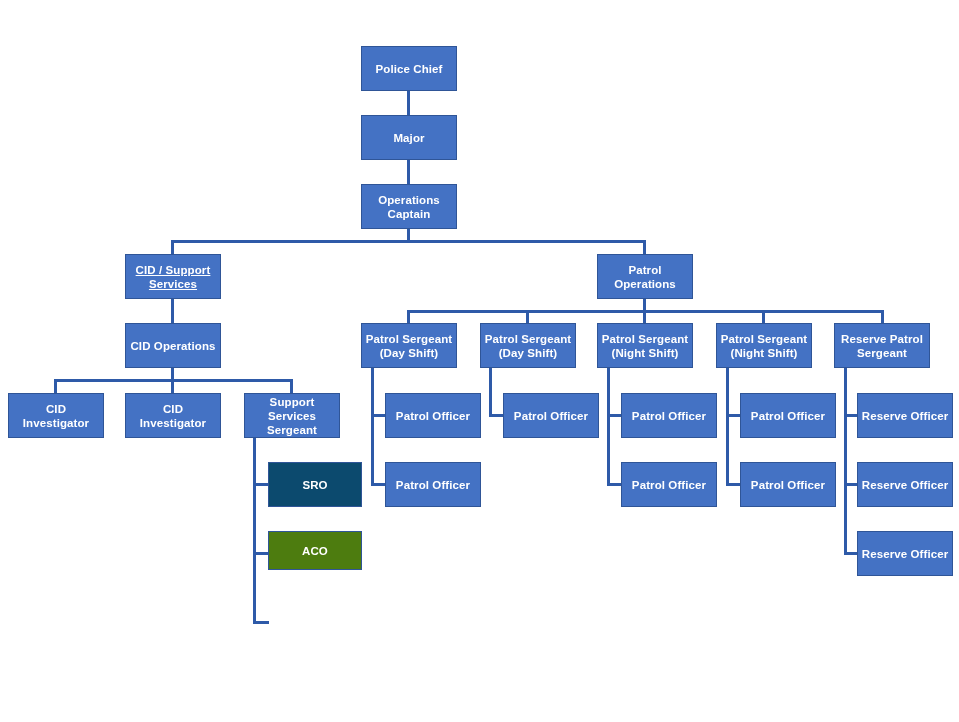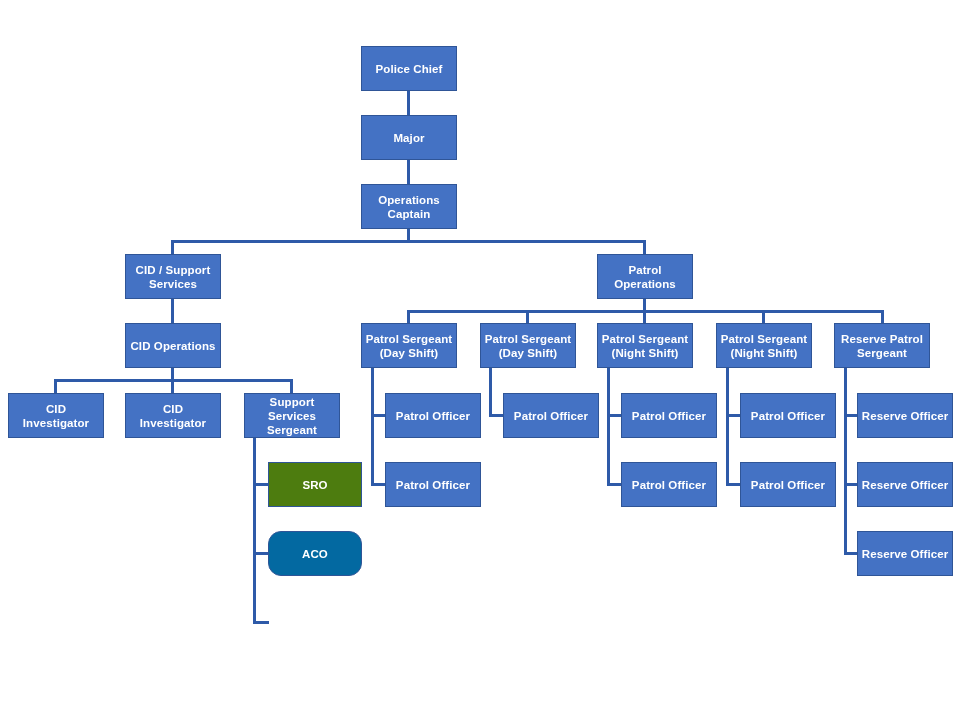--- a/index.html
+++ b/index.html
@@ -85,21 +85,21 @@
     <div class="conn conn-h" style="left: 844px; top: 483px; width: 14px;"></div>
     <div class="conn conn-h" style="left: 844px; top: 552px; width: 14px;"></div>
     <div class="conn conn-v" style="left: 253px; top: 438px; height: 186px;"></div>
     <div class="conn conn-h" style="left: 253px; top: 483px; width: 16px;"></div>
     <div class="conn conn-h" style="left: 253px; top: 552px; width: 16px;"></div>
     <div class="conn conn-h" style="left: 253px; top: 621px; width: 16px;"></div>
     <div class="node" style="left: 361px; top: 46px; width: 96px; height: 45px; background: rgb(68, 114, 196); border-color: rgb(47, 85, 151); color: rgb(255, 255, 255); text-align: right;">Police Chief</div>
     <div class="node" style="left: 361px; top: 115px; width: 96px; height: 45px; background: rgb(68, 114, 196); border-color: rgb(47, 85, 151); color: rgb(255, 255, 255); text-align: right;">Major</div>
     <div class="node" style="left: 361px; top: 184px; width: 96px; height: 45px; background: rgb(68, 114, 196); border-color: rgb(47, 85, 151); color: rgb(255, 255, 255);">Operations
 Captain</div>
-    <div class="node" style="left: 125px; top: 254px; width: 96px; height: 45px; background: rgb(68, 114, 196); border-color: rgb(47, 85, 151); color: rgb(255, 255, 255);">CID / Support
+    <div class="node" style="left: 125px; top: 254px; width: 96px; height: 45px; background: rgb(68, 114, 196); border-color: rgb(47, 85, 151); color: rgb(255, 255, 255); text-decoration: underline;">CID / Support
 Services</div>
     <div class="node" style="left: 597px; top: 254px; width: 96px; height: 45px; background: rgb(68, 114, 196); border-color: rgb(47, 85, 151); color: rgb(255, 255, 255);">Patrol
 Operations</div>
     <div class="node" style="left: 125px; top: 323px; width: 96px; height: 45px; background: rgb(68, 114, 196); border-color: rgb(47, 85, 151); color: rgb(255, 255, 255);">CID Operations</div>
     <div class="node" style="left: 361px; top: 323px; width: 96px; height: 45px; background: rgb(68, 114, 196); border-color: rgb(47, 85, 151); color: rgb(255, 255, 255);">Patrol Sergeant
 (Day Shift)</div>
     <div class="node" style="left: 480px; top: 323px; width: 96px; height: 45px; background: rgb(68, 114, 196); border-color: rgb(47, 85, 151); color: rgb(255, 255, 255);">Patrol Sergeant
 (Day Shift)</div>
     <div class="node" style="left: 597px; top: 323px; width: 96px; height: 45px; background: rgb(68, 114, 196); border-color: rgb(47, 85, 151); color: rgb(255, 255, 255);">Patrol Sergeant
 (Night Shift)</div>
@@ -114,15 +114,15 @@
     <div class="node" style="left: 385px; top: 393px; width: 96px; height: 45px; background: rgb(68, 114, 196); border-color: rgb(47, 85, 151); color: rgb(255, 255, 255);">Patrol Officer</div>
     <div class="node" style="left: 385px; top: 462px; width: 96px; height: 45px; background: rgb(68, 114, 196); border-color: rgb(47, 85, 151); color: rgb(255, 255, 255);">Patrol Officer</div>
     <div class="node" style="left: 503px; top: 393px; width: 96px; height: 45px; background: rgb(68, 114, 196); border-color: rgb(47, 85, 151); color: rgb(255, 255, 255);">Patrol Officer</div>
     <div class="node" style="left: 621px; top: 393px; width: 96px; height: 45px; background: rgb(68, 114, 196); border-color: rgb(47, 85, 151); color: rgb(255, 255, 255);">Patrol Officer</div>
     <div class="node" style="left: 621px; top: 462px; width: 96px; height: 45px; background: rgb(68, 114, 196); border-color: rgb(47, 85, 151); color: rgb(255, 255, 255);">Patrol Officer</div>
     <div class="node" style="left: 740px; top: 393px; width: 96px; height: 45px; background: rgb(68, 114, 196); border-color: rgb(47, 85, 151); color: rgb(255, 255, 255);">Patrol Officer</div>
     <div class="node" style="left: 740px; top: 462px; width: 96px; height: 45px; background: rgb(68, 114, 196); border-color: rgb(47, 85, 151); color: rgb(255, 255, 255);">Patrol Officer</div>
     <div class="node" style="left: 857px; top: 393px; width: 96px; height: 45px; background: rgb(68, 114, 196); border-color: rgb(47, 85, 151); color: rgb(255, 255, 255);">Reserve Officer</div>
     <div class="node" style="left: 857px; top: 462px; width: 96px; height: 45px; background: rgb(68, 114, 196); border-color: rgb(47, 85, 151); color: rgb(255, 255, 255);">Reserve Officer</div>
     <div class="node" style="left: 857px; top: 531px; width: 96px; height: 45px; background: rgb(68, 114, 196); border-color: rgb(47, 85, 151); color: rgb(255, 255, 255);">Reserve Officer</div>
-    <div class="node" style="left: 268px; top: 462px; width: 94px; height: 45px; background: #4d7c0f; border-color: rgb(47, 85, 151); color: rgb(255, 255, 255);">SRO</div>
-    <div class="node" style="left: 268px; top: 531px; width: 94px; height: 45px; background: #0369a1; border-color: rgb(47, 85, 151); color: rgb(255, 255, 255); border-radius: 13px;">ACO</div>
+    <div class="node" style="left: 268px; top: 462px; width: 94px; height: 45px; background: #0c4a6e; border-color: rgb(47, 85, 151); color: rgb(255, 255, 255);">SRO</div>
+    <div class="node" style="left: 268px; top: 531px; width: 94px; height: 39px; background: #4d7c0f; border-color: rgb(47, 85, 151); color: rgb(255, 255, 255);">ACO</div>
   </div>
 
 </body></html>

